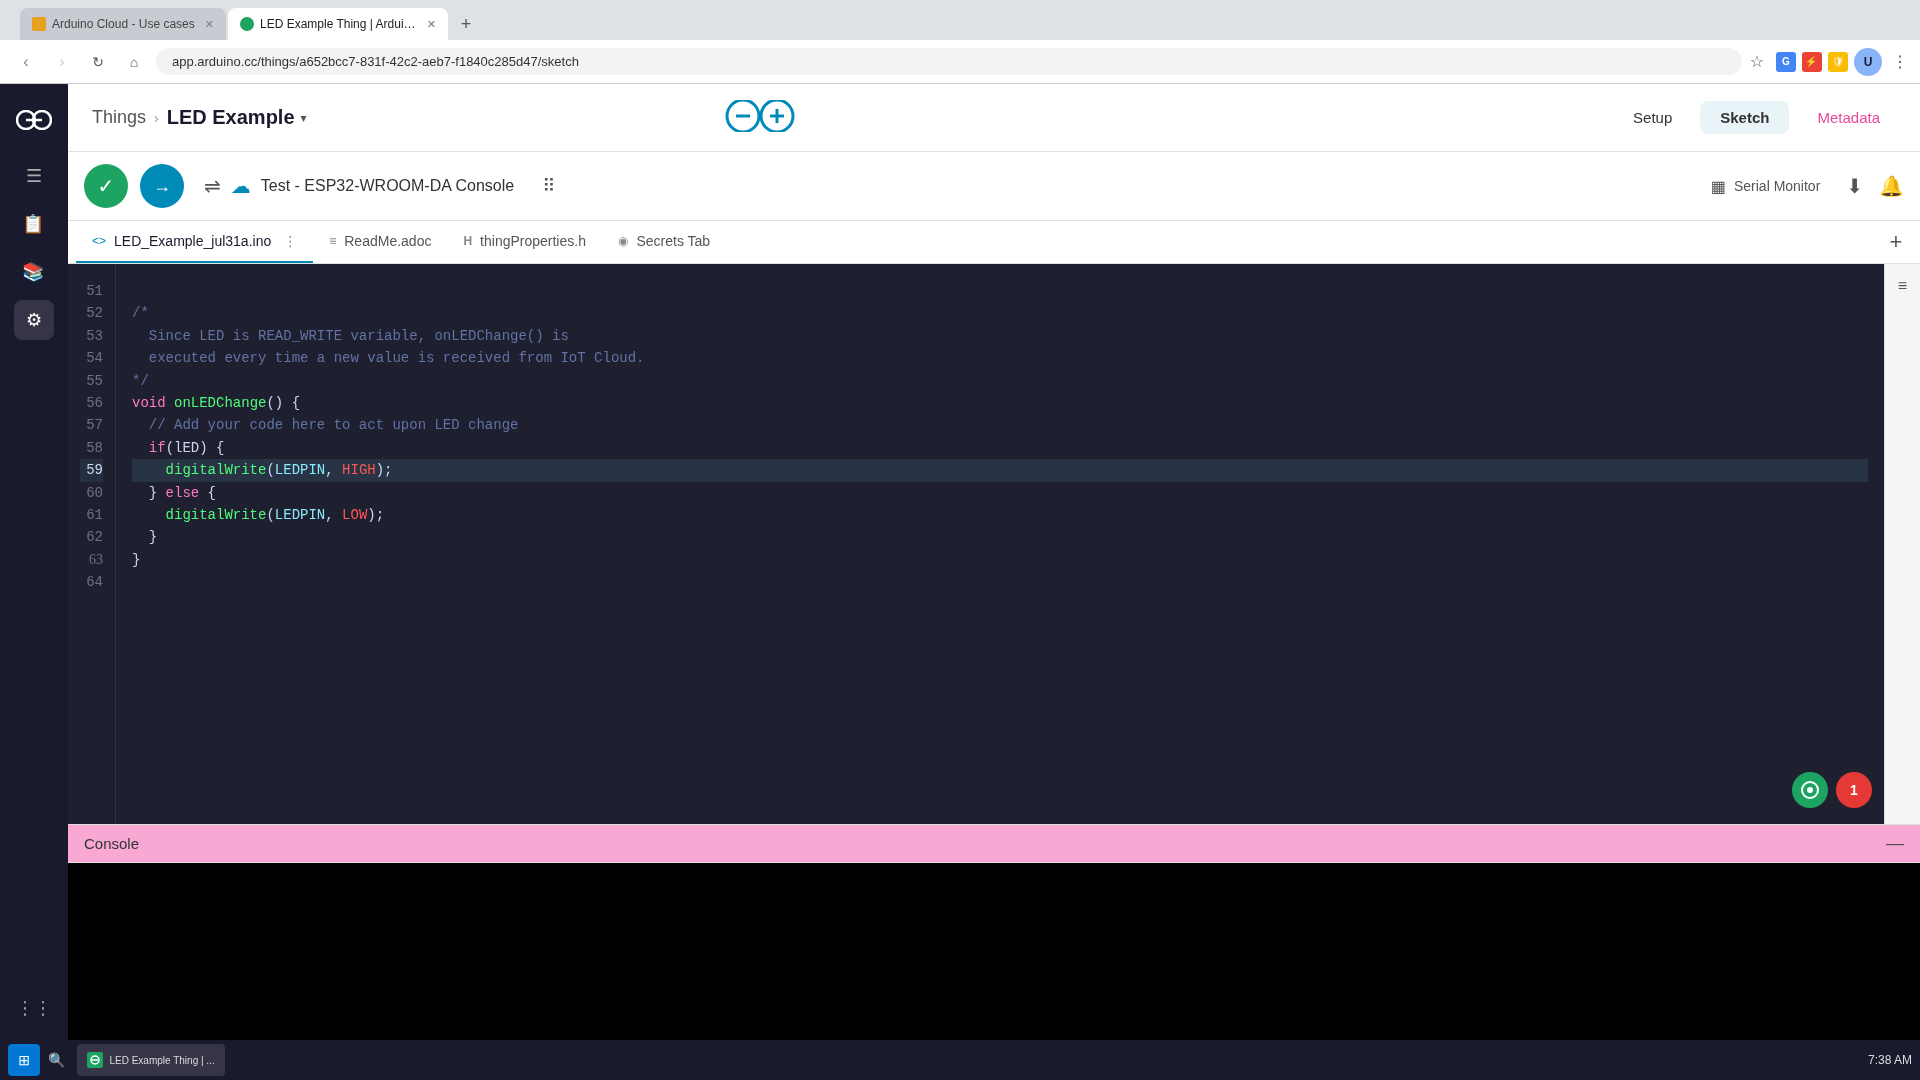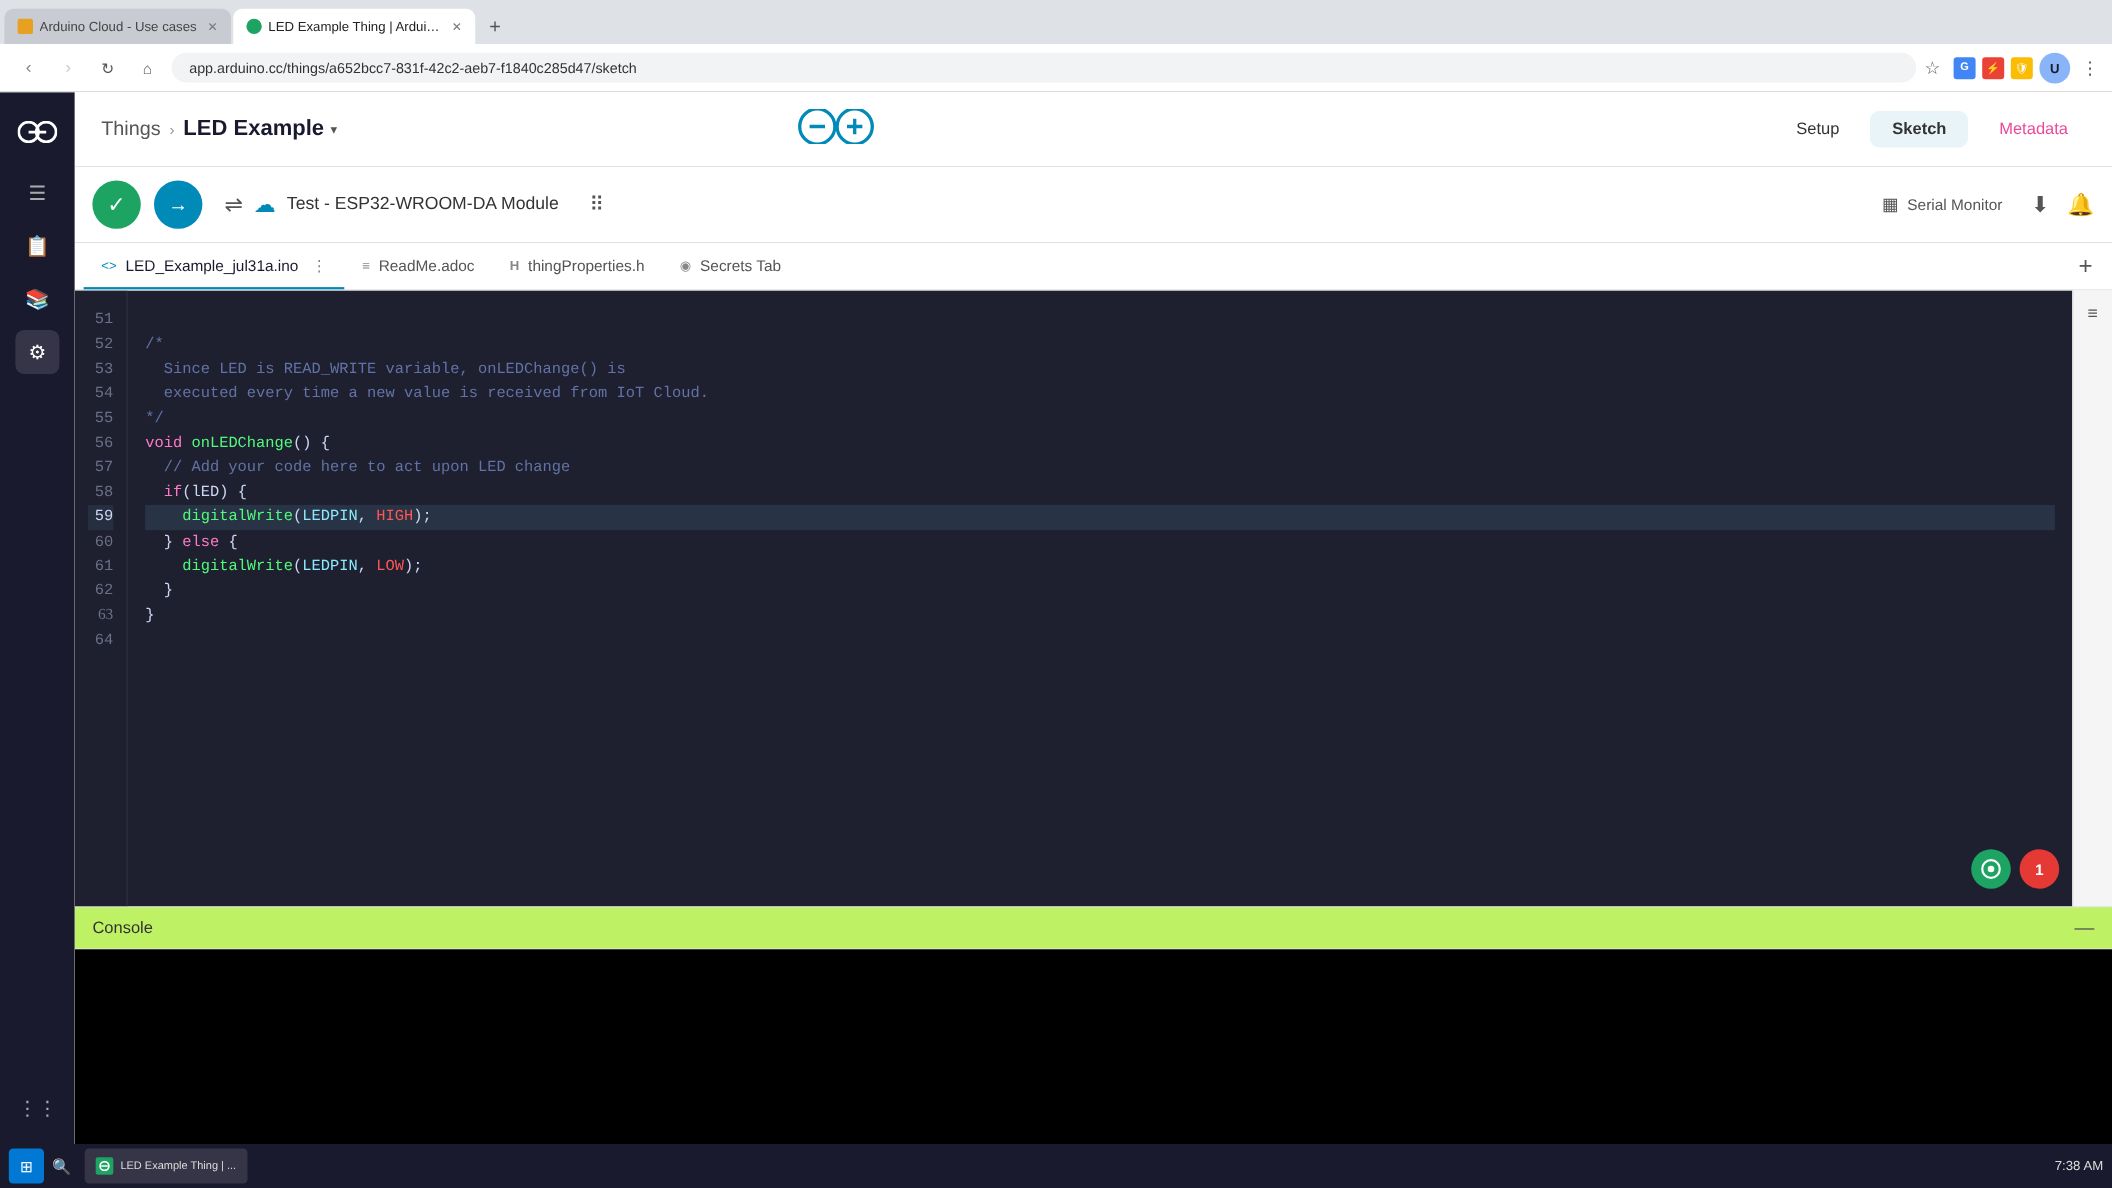--- a/index.html
+++ b/index.html
@@ -3,21 +3,21 @@
   <meta charset="utf-8">
   <style>
     * { box-sizing: border-box; margin: 0; padding: 0; }
     body { font-family: -apple-system, BlinkMacSystemFont, 'Segoe UI', sans-serif; background: #f5f5f5; width: 1920px; height: 1080px; overflow: hidden; }
   </style>
 </head>
 <body>
 
 <div>
 
-  <div style="background:#dee1e6; display:flex; align-items:center; padding:8px 8px 0 4px; height:40px;">
+  <div style="background:#dee1e6; display:flex; align-items:center; padding:8px 8px 0 20px; height:40px;">
 
     <div style="display:flex;align-items:center;padding:0 12px;height:32px;border-radius:8px 8px 0 0;font-size:12px;cursor:pointer;background:#c8ccd2;color:#444;gap:6px;max-width:220px;">
       <div style="width:14px;height:14px;background:#e8a020;border-radius:2px;flex-shrink:0;"></div>
       <span style="overflow:hidden;text-overflow:ellipsis;white-space:nowrap;font-size:12px;">Arduino Cloud - Use cases</span>
       <span style="margin-left:4px;opacity:0.6;font-size:11px;cursor:pointer;">✕</span>
     </div>
 
     <div style="display:flex;align-items:center;padding:0 12px;height:32px;border-radius:8px 8px 0 0;font-size:12px;cursor:pointer;background:#fff;color:#222;gap:6px;max-width:220px;margin-left:2px;">
       <div style="width:14px;height:14px;background:#1da462;border-radius:50%;flex-shrink:0;"></div>
       <span style="overflow:hidden;text-overflow:ellipsis;white-space:nowrap;font-size:12px;">LED Example Thing | Arduino C...</span>
@@ -89,21 +89,21 @@
       </div>
     </div>
 
     <div style="display:flex;align-items:center;padding:12px 16px;border-bottom:1px solid #e0e0e0;background:#fff;gap:12px;">
       <button style="width:44px;height:44px;border-radius:50%;display:flex;align-items:center;justify-content:center;cursor:pointer;border:none;background:#1da462;color:white;font-size:20px;">✓</button>
       <button style="width:44px;height:44px;border-radius:50%;display:flex;align-items:center;justify-content:center;cursor:pointer;border:none;background:#008ab8;color:white;font-size:18px;">→</button>
 
       <div style="display:flex;align-items:center;gap:10px;margin-left:8px;">
         <span style="color:#555;font-size:20px;">⇌</span>
         <span style="color:#008ab8;font-size:20px;">☁</span>
-        <span style="font-size:16px;font-weight:500;color:#333;">Test - ESP32-WROOM-DA Module</span>
+        <span style="font-size:16px;font-weight:500;color:#333;">Test - ESP32-WROOM-DA Console</span>
       </div>
 
       <span style="margin-left:16px;color:#555;font-size:18px;cursor:pointer;">⠿</span>
 
       <div style="margin-left:auto;display:flex;align-items:center;gap:16px;">
         <div style="display:flex;align-items:center;gap:8px;cursor:pointer;color:#555;font-size:14px;border:none;background:transparent;padding:6px 10px;">
           <span style="font-size:16px;">▦</span>
           <span>Serial Monitor</span>
         </div>
         <span style="color:#555;font-size:20px;cursor:pointer;">⬇</span>
@@ -185,21 +185,21 @@
               <circle cx="9" cy="9" r="8" fill="none" stroke="white" stroke-width="2"></circle>
               <circle cx="9" cy="9" r="3" fill="white"></circle>
             </svg>
         </div>
         <div style="width:36px;height:36px;border-radius:50%;display:flex;align-items:center;justify-content:center;font-size:14px;font-weight:700;color:white;cursor:pointer;background:#e53935;">
           <span>1</span>
         </div>
       </div>
     </div>
 
-    <div style="height:220px;border-top:1px solid #e0e0e0;display:flex;flex-direction:column;background:#bef264;">
+    <div style="height:220px;border-top:1px solid #e0e0e0;display:flex;flex-direction:column;background:#f9a8d4;">
       <div style="display:flex;align-items:center;padding:8px 16px;border-bottom:1px solid #e0e0e0;">
         <span style="font-size:15px;font-weight:500;color:#333;">Console</span>
         <span style="margin-left:auto;color:#555;cursor:pointer;font-size:18px;font-weight:300;">—</span>
       </div>
       <div style="flex:1;background:#000;"></div>
     </div>
 
   </div>
 </div>
 

